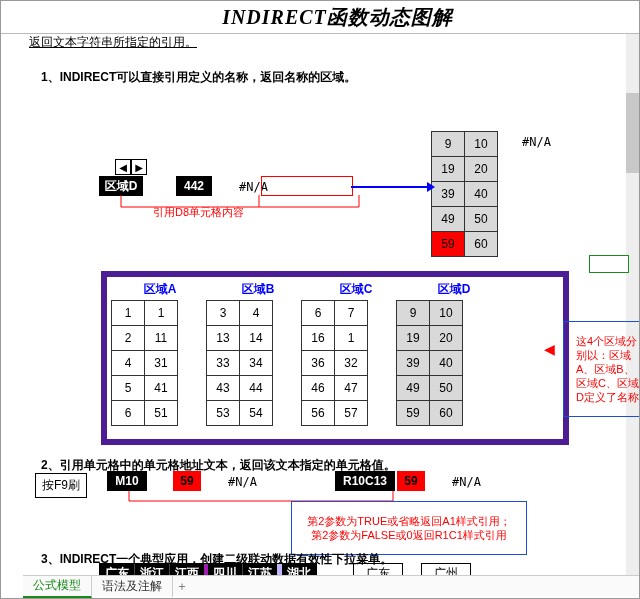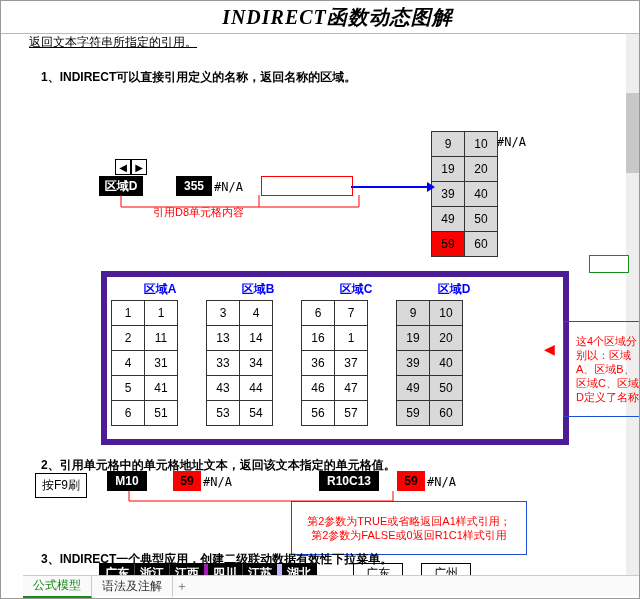--- a/index.html
+++ b/index.html
@@ -6,21 +6,21 @@
   .page { width:640px; height:599px; border:1px solid #999; box-sizing:border-box; position:relative; overflow:hidden; }
   .content { position:absolute; inset:0; }
   .title-row { border-bottom:1px solid #bbb; height:32px; display:flex; align-items:center; justify-content:center;padding-left:35px; }
   .title { font-size:20px; font-weight:bold; font-style:italic; font-family:"Times New Roman","SimSun",serif; letter-spacing:1px; }
   .explain-label { font-weight:bold; margin:12px 0 6px 28px; }
   .explain-text { text-decoration:underline; margin-left:28px; }
   .section { margin:10px 0 0 40px; font-weight:bold; }
   .arrows { position:absolute; left:114px; top:158px; display:flex; }
   .arrows div { width:14px; height:14px; border:1px solid #000; display:flex; align-items:center; justify-content:center; font-size:10px; }
   .black-box { background:#000; color:#fff; font-weight:bold; display:flex; align-items:center; justify-content:center; }
-  .na { color:#000; font-family:monospace; }
+  .na { color:#000; font-family:monospace;padding-left:25px; }
   .caption { color:#f00; font-size:11px; }
   .tbl { border-collapse:collapse; }
   .tbl td { border:1px solid #333; width:30px; height:22px; text-align:center; font-size:12px; }
   .range-wrap { position:absolute; left:100px; top:270px; border:6px solid #4c1d95; width:456px; height:158px; padding-top:4px; }
   .range-head { display:flex; font-weight:bold; color:#00f; }
   .range-head div { width:90px; text-align:center; }
   .ranges { display:flex; padding:2px 0 0 4px; gap:28px; }
   .red-box { border:1px solid #1d4ed8; color:#f00; padding:12px; font-size:11px; line-height:14px; }
   .select-cell { border:1px solid #1a8a1a; background:#fff; }
   .tabs { position:absolute; left:22px; bottom:2px; display:flex; align-items:center; height:20px; font-size:12px; }
@@ -75,21 +75,21 @@
     </tbody>
       </table>
     <span class="na" style="position:absolute; left:496px; top:134px">#N/A</span>
 
     <div class="arrows">
       <div>◀</div>
       <div>▶</div>
     </div>
 
     <div class="black-box" style="position:absolute; left:98px; top:175px; width:44px; height:20px; font-size:12px">区域D</div>
-    <div class="black-box" style="position:absolute; left:175px; top:175px; width:36px; height:20px; font-size:12px">355</div>
+    <div class="black-box" style="position:absolute; left:175px; top:175px; width:36px; height:20px; font-size:12px">442</div>
     <span class="na" style="position:absolute; left:213px; top:179px">#N/A</span>
     <div style="position:absolute; left:260px; top:175px; width:90px; height:18px; border:1px solid #f00"></div>
 
     <div class="caption" style="position:absolute; left:152px; top:204px">引用D8单元格内容</div>
 
     <svg class="conn" style="left:118px; top:194px" width="320" height="20">
       <path d="M2 12 L2 0 M2 12 L140 12 M140 12 L140 0 M140 12 L240 12 L240 0" stroke="#f00" fill="none" stroke-width="1"></path>
     </svg>
     <svg class="conn" style="left:350px; top:178px" width="84" height="16">
       <line x1="0" y1="8" x2="76" y2="8" stroke="#00f" stroke-width="2"></line>
@@ -159,21 +159,21 @@
               <tr>
                 <td>6</td>
                 <td>7</td>
               </tr>
           <tr>
                 <td>16</td>
                 <td>1</td>
               </tr>
           <tr>
                 <td>36</td>
-                <td>37</td>
+                <td>32</td>
               </tr>
           <tr>
                 <td>46</td>
                 <td>47</td>
               </tr>
           <tr>
                 <td>56</td>
                 <td>57</td>
               </tr>
         </tbody>
@@ -208,21 +208,21 @@
     <div class="red-box" style="position:absolute; left:562px; top:320px; width:64px">这4个区域分别以：区域A、区域B、区域C、区域D定义了名称</div>
     <div style="position:absolute; left:543px; top:340px; color:#f00; font-size:14px">◀</div>
 
     <div class="section" style="position:absolute; left:0; top:446px">2、引用单元格中的单元格地址文本，返回该文本指定的单元格值。</div>
 
     <div style="position:absolute; left:34px; top:472px; border:1px solid #000; padding:3px 6px; font-size:12px">按F9刷</div>
     <div class="black-box" style="position:absolute; left:106px; top:470px; width:40px; height:20px">M10</div>
     <div style="position:absolute; left:172px; top:470px; width:28px; height:20px; background:#f00; color:#000; font-weight:bold; display:flex; align-items:center; justify-content:center">59</div>
     <span class="na" style="position:absolute; left:202px; top:474px">#N/A</span>
 
-    <div class="black-box" style="position:absolute; left:318px; top:470px; width:60px; height:20px">R10C13</div>
+    <div class="black-box" style="position:absolute; left:334px; top:470px; width:60px; height:20px">R10C13</div>
     <div style="position:absolute; left:396px; top:470px; width:28px; height:20px; background:#f00; color:#000; font-weight:bold; display:flex; align-items:center; justify-content:center">59</div>
     <span class="na" style="position:absolute; left:426px; top:474px">#N/A</span>
 
     <svg class="conn" style="left:120px; top:490px" width="300" height="18">
       <path d="M8 0 L8 10 L272 10 L272 0" stroke="#f00" fill="none"></path>
     </svg>
     <div class="red-box" style="position:absolute; left:290px; top:500px; width:210px; white-space:pre-line; text-align:center">第2参数为TRUE或省略返回A1样式引用；
 第2参数为FALSE或0返回R1C1样式引用</div>
 
     <div class="section" style="position:absolute; left:0; top:540px">3、INDIRECT一个典型应用，创建二级联动数据有效性下拉菜单。</div>

